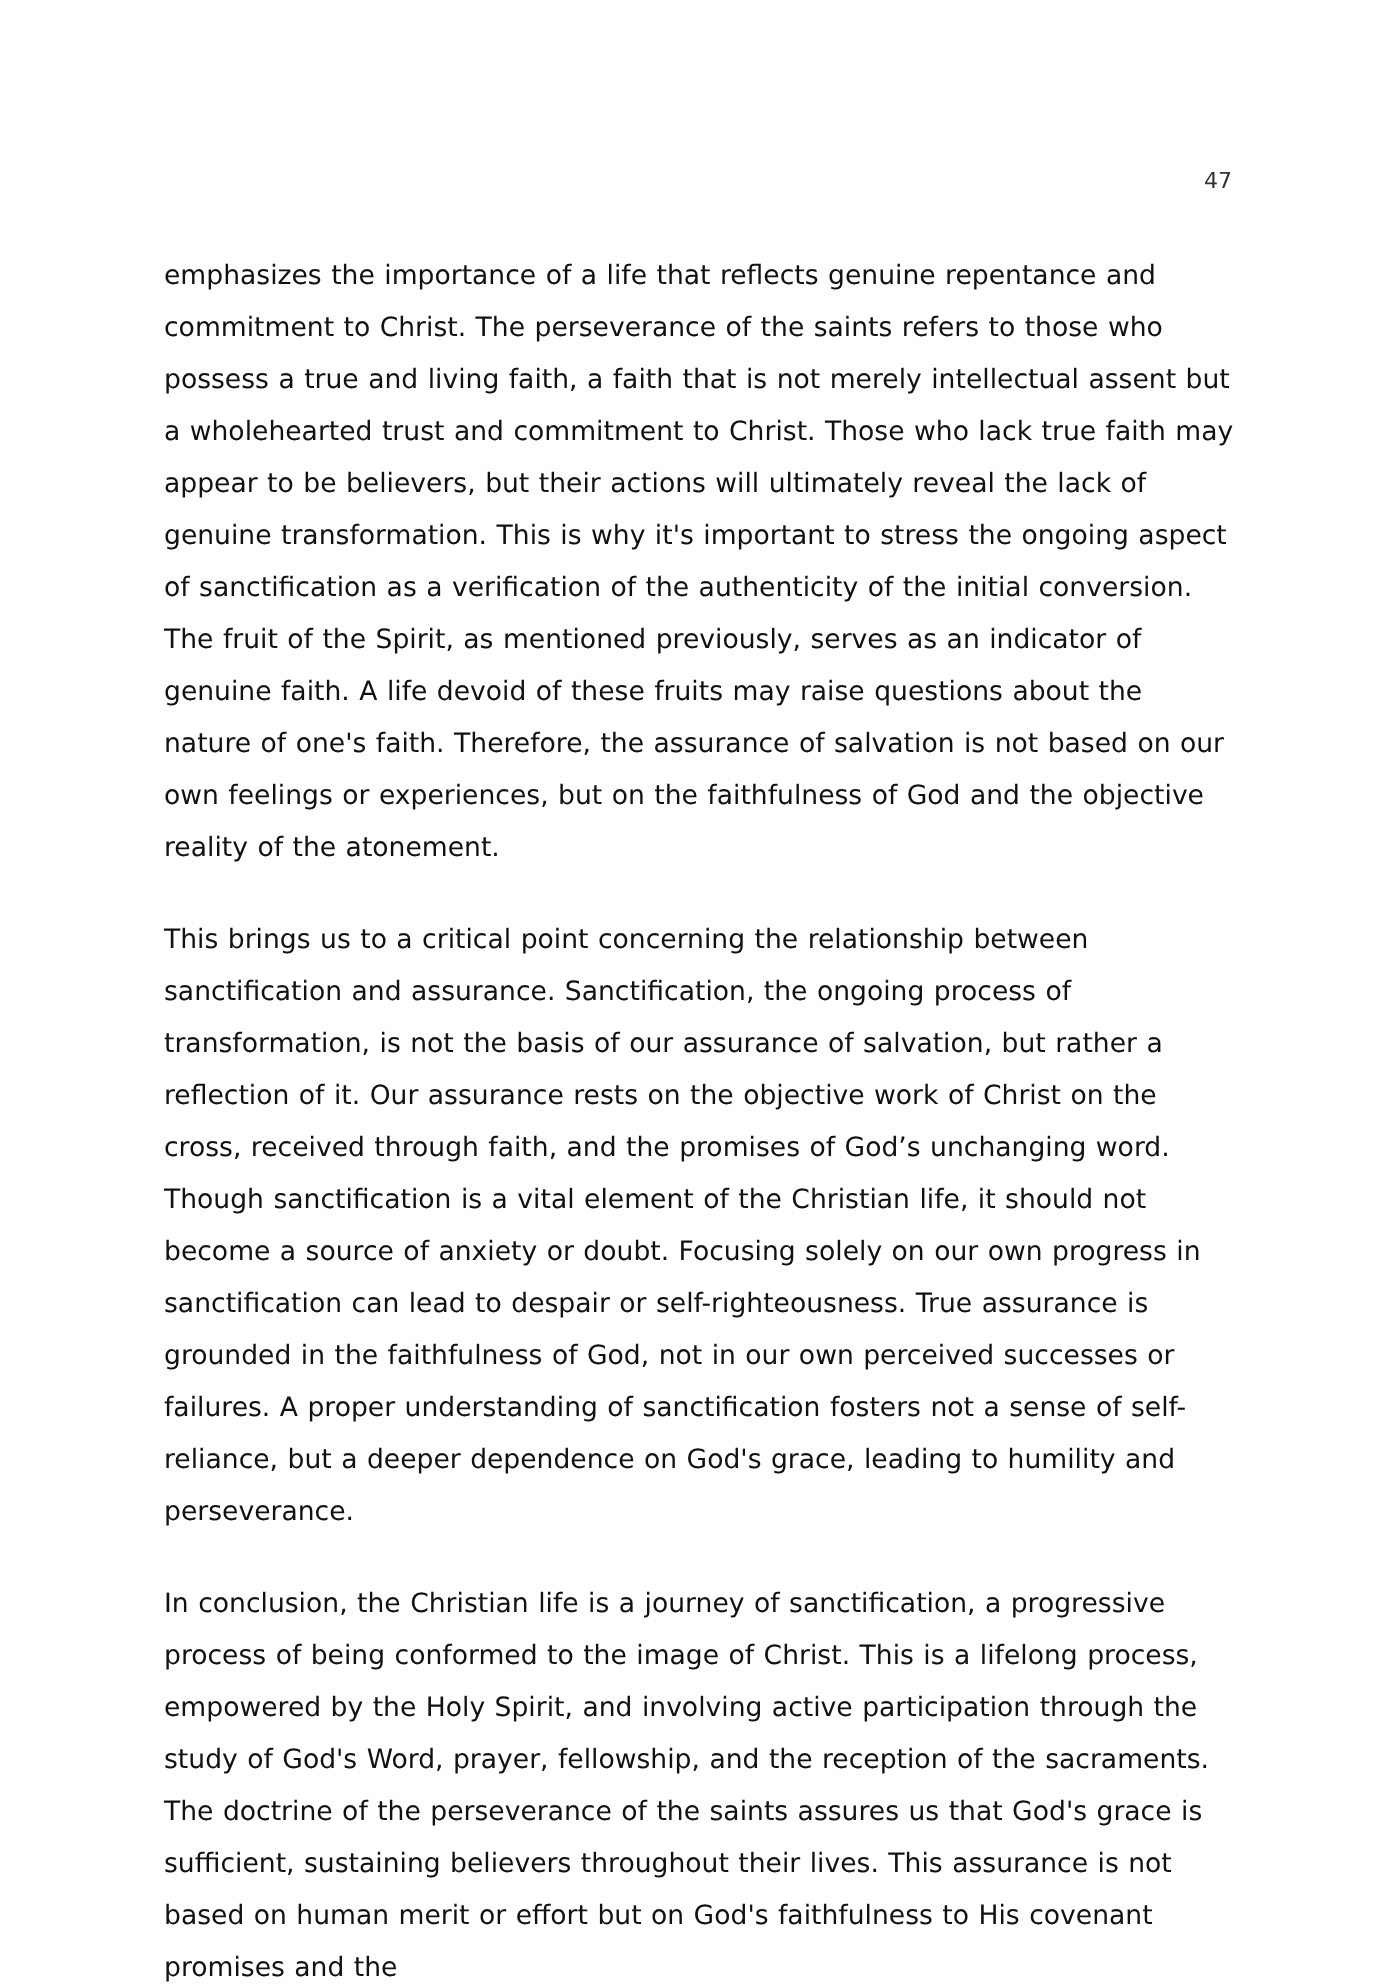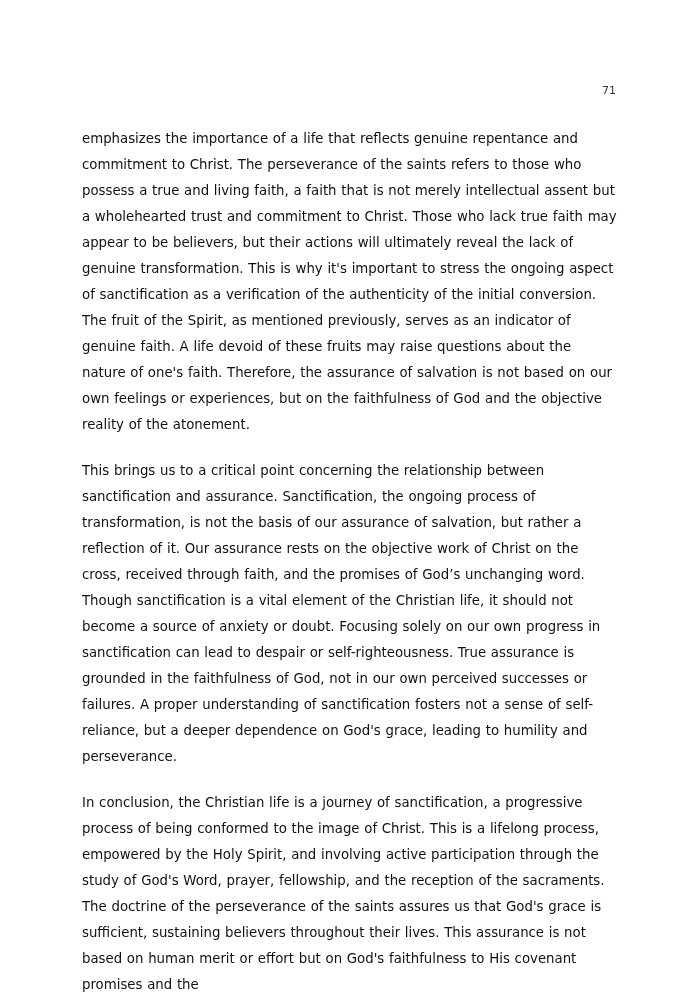--- a/index.html
+++ b/index.html
@@ -35,20 +35,20 @@
   }
   .content p {
     margin: 0 0 20px 0;
     word-spacing: 0.5px;
   }
 </style>
 </head>
 <body>
 
 <div class="page">
-  <div class="page-number">71</div>
+  <div class="page-number">47</div>
 
   <div class="content">
     <p>emphasizes the importance of a life that reflects genuine repentance and commitment to Christ. The perseverance of the saints refers to those who possess a true and living faith, a faith that is not merely intellectual assent but a wholehearted trust and commitment to Christ. Those who lack true faith may appear to be believers, but their actions will ultimately reveal the lack of genuine transformation. This is why it's important to stress the ongoing aspect of sanctification as a verification of the authenticity of the initial conversion. The fruit of the Spirit, as mentioned previously, serves as an indicator of genuine faith. A life devoid of these fruits may raise questions about the nature of one's faith. Therefore, the assurance of salvation is not based on our own feelings or experiences, but on the faithfulness of God and the objective reality of the atonement.</p>
     <p>This brings us to a critical point concerning the relationship between sanctification and assurance. Sanctification, the ongoing process of transformation, is not the basis of our assurance of salvation, but rather a reflection of it. Our assurance rests on the objective work of Christ on the cross, received through faith, and the promises of God’s unchanging word. Though sanctification is a vital element of the Christian life, it should not become a source of anxiety or doubt. Focusing solely on our own progress in sanctification can lead to despair or self-righteousness. True assurance is grounded in the faithfulness of God, not in our own perceived successes or failures. A proper understanding of sanctification fosters not a sense of self-reliance, but a deeper dependence on God's grace, leading to humility and perseverance.</p>
     <p>In conclusion, the Christian life is a journey of sanctification, a progressive process of being conformed to the image of Christ. This is a lifelong process, empowered by the Holy Spirit, and involving active participation through the study of God's Word, prayer, fellowship, and the reception of the sacraments. The doctrine of the perseverance of the saints assures us that God's grace is sufficient, sustaining believers throughout their lives. This assurance is not based on human merit or effort but on God's faithfulness to His covenant promises and the</p>
   </div>
 </div>
 
 </body></html>

